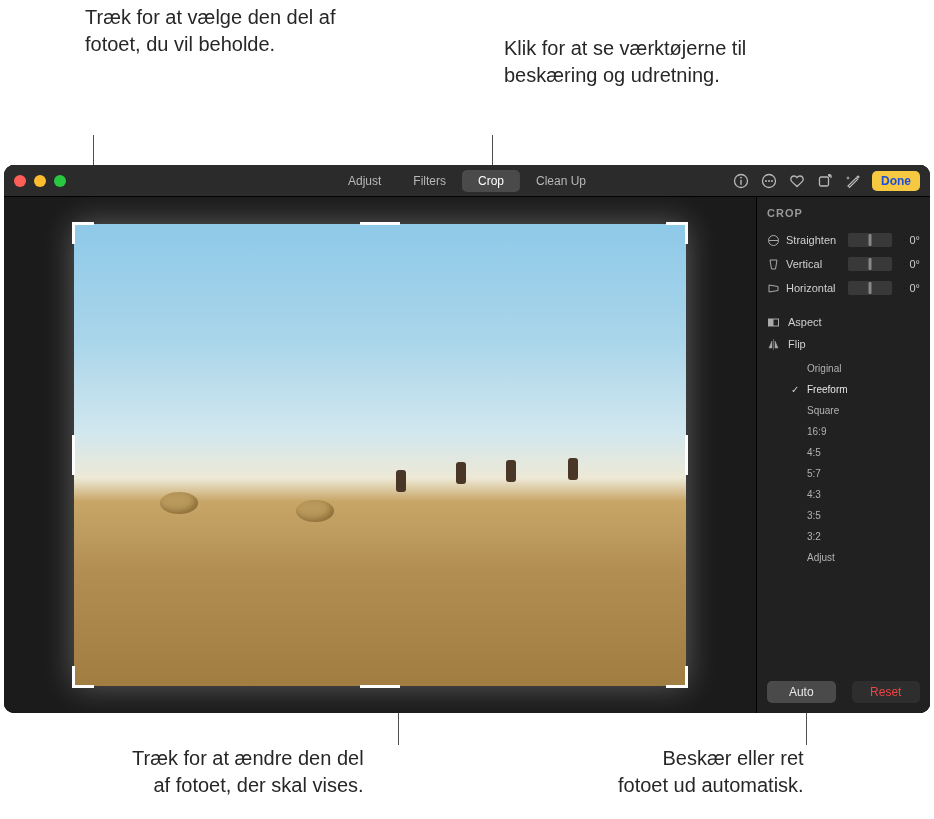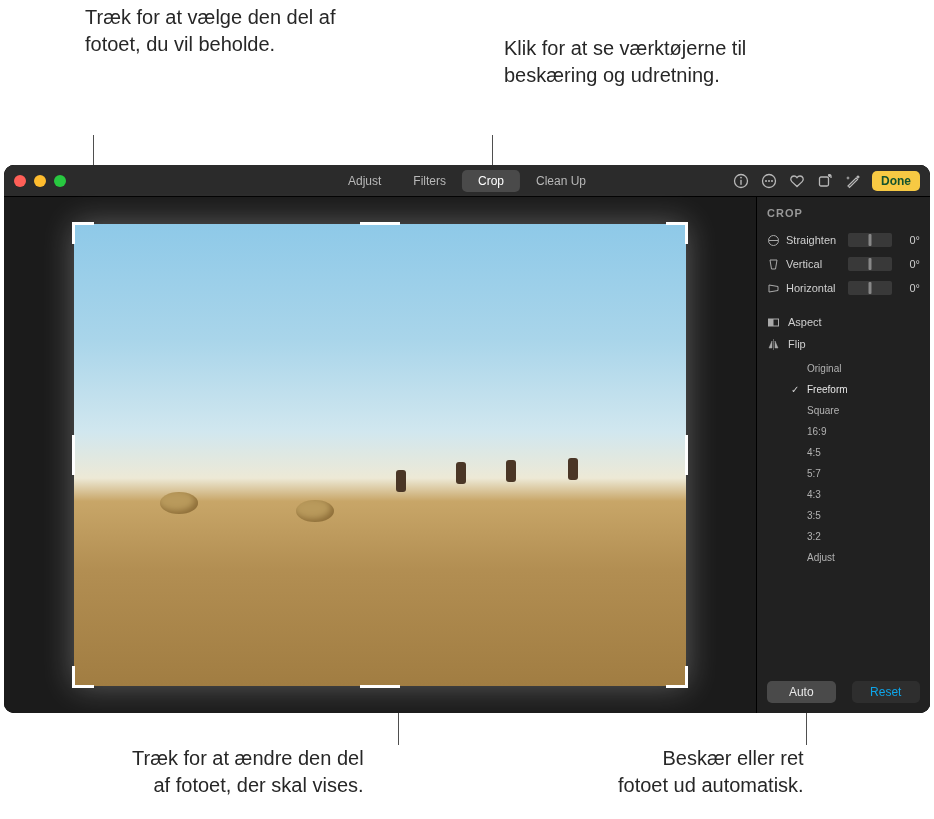--- a/index.html
+++ b/index.html
@@ -82,21 +82,21 @@
   .toolbar-right {
     margin-left: auto; display: flex; gap: 10px; align-items: center;
   }
   .icon-btn {
     width: 18px; height: 18px; display: flex;
     align-items: center; justify-content: center;
     color: #b8b8b8; cursor: pointer;
   }
   .icon-btn svg { width: 16px; height: 16px; }
   .done-btn {
-    background: #f7c943; color: #14532d;
+    background: #f7c943; color: #1d4ed8;
     font-size: 12px; font-weight: 600;
     padding: 3px 9px; border-radius: 5px;
     cursor: pointer;
   }
 
   
   .app-body { flex: 1; display: flex; background: #1b1b1b; }
 
   
   .canvas-area {
@@ -197,21 +197,21 @@
 
   .sidebar-footer {
     margin-top:auto; display:flex; gap:16px;
   }
   .footer-btn {
     flex:1; height:22px; border-radius:5px; background:#4a4a4a;
     color:#e8e8e8; font-size:12px;
     display:flex; align-items:center; justify-content:center;
     cursor:pointer;
   }
-  .footer-btn.disabled { background:#2e2e2e; color:#0ea5e9; cursor:default;}
+  .footer-btn.disabled { background:#2e2e2e; color:#ef4444; cursor:default;}
 </style>
 </head>
 <body>
 
 <div class="callout top-left">Træk for at vælge den del af fotoet, du vil beholde.</div>
 <div class="callout top-right">Klik for at se værktøjerne til beskæring og udretning.</div>
 <div class="callout bottom-left">Træk for at ændre den del<br>af fotoet, der skal vises.</div>
 <div class="callout bottom-right">Beskær eller ret<br>fotoet ud automatisk.</div>
 
 <div class="leader leader-tl"></div>

